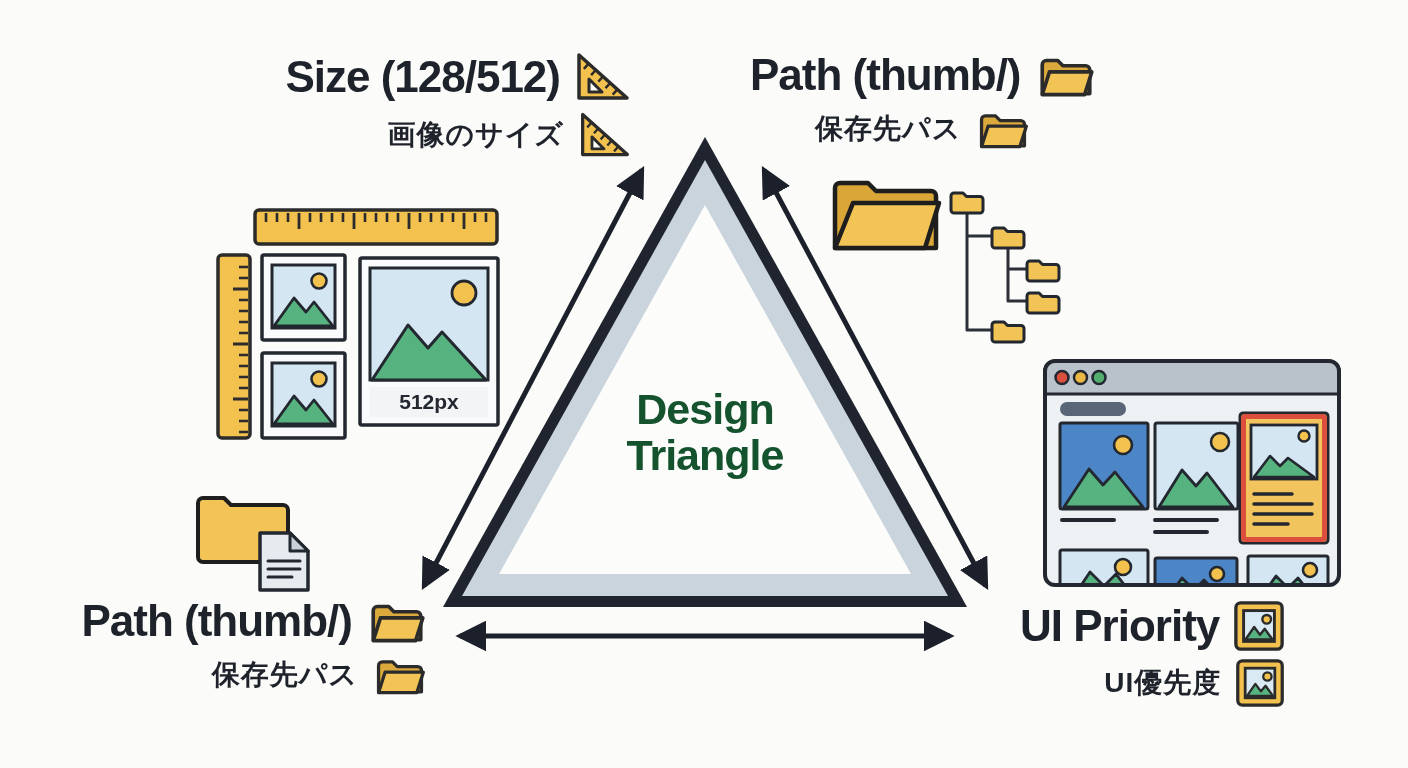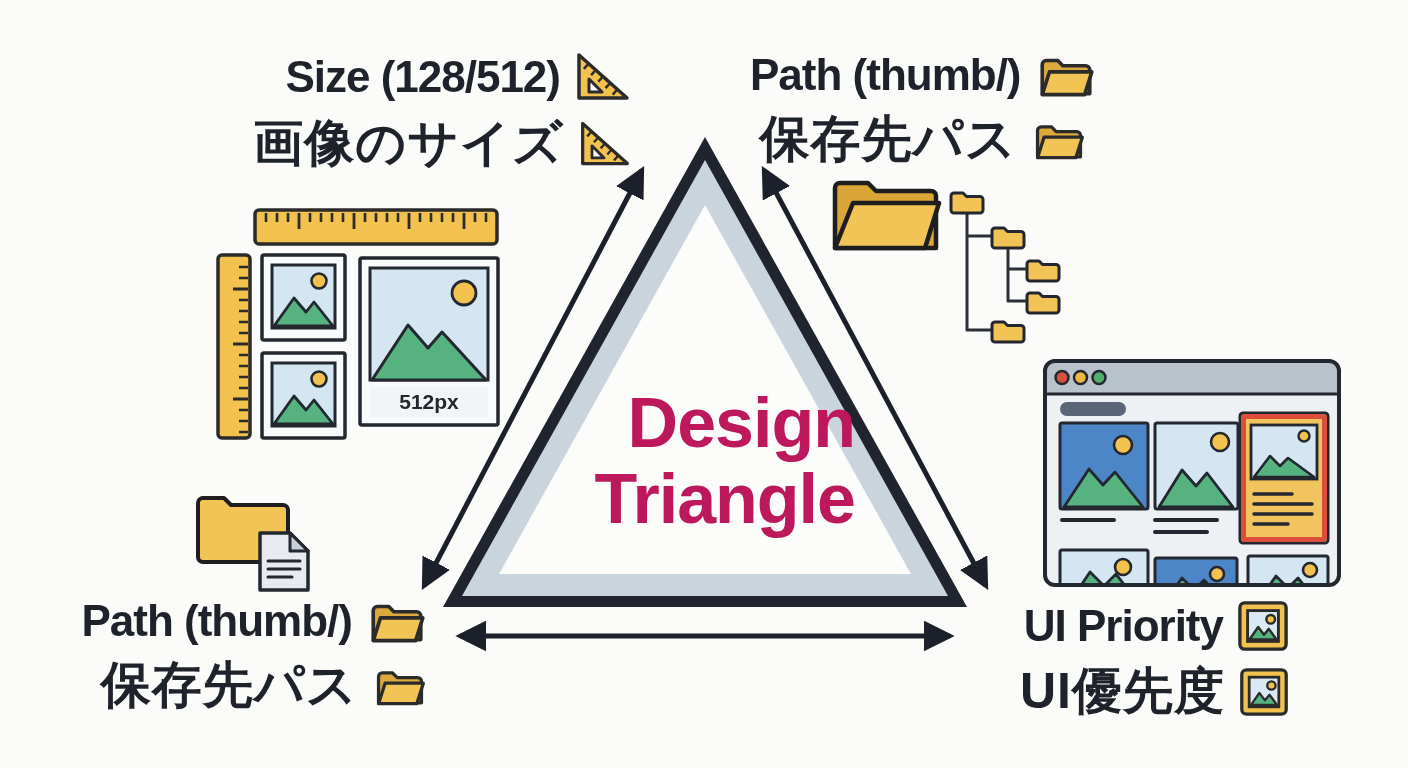--- a/index.html
+++ b/index.html
@@ -6,27 +6,27 @@
   body{
     width:1408px;height:768px;position:relative;overflow:hidden;
     background:#FBFBF9;
     font-family:"Liberation Sans","DejaVu Sans",sans-serif;
     color:#1E222B;
   }
   .abs{position:absolute;}
   .corner-label{display:flex;flex-direction:column;gap:6px;}
   .corner-label .row{display:flex;align-items:center;gap:14px;}
   .lbl-en{font-size:44px;font-weight:700;letter-spacing:-1px;white-space:nowrap;}
-  .lbl-ja{font-size:50px;font-weight:700;letter-spacing:1px;white-space:nowrap;}
+  .lbl-ja{font-size:28px;font-weight:700;letter-spacing:1px;white-space:nowrap;}
   .align-end{align-items:flex-end;text-align:right;}
   .align-center{align-items:center;}
   .align-start{align-items:flex-end;}
   #title{
-    left:555px;top:386px;width:300px;text-align:right;
-    font-size:70px;font-weight:700;line-height:1.08;letter-spacing:-1px;color:#be185d;
+    left:555px;top:386px;width:300px;text-align:center;
+    font-size:43px;font-weight:700;line-height:1.08;letter-spacing:-1px;color:#14532d;
     z-index:5;
   }
   svg{display:block;}
 </style>
 </head>
 <body>
 
 <svg class="abs" style="left:0;top:0;z-index:1" width="1408" height="768" viewBox="0 0 1408 768">
   <defs>
     <marker id="ah" viewBox="0 0 10 10" refX="8.5" refY="5" markerWidth="6.2" markerHeight="6.2" orient="auto-start-reverse">

